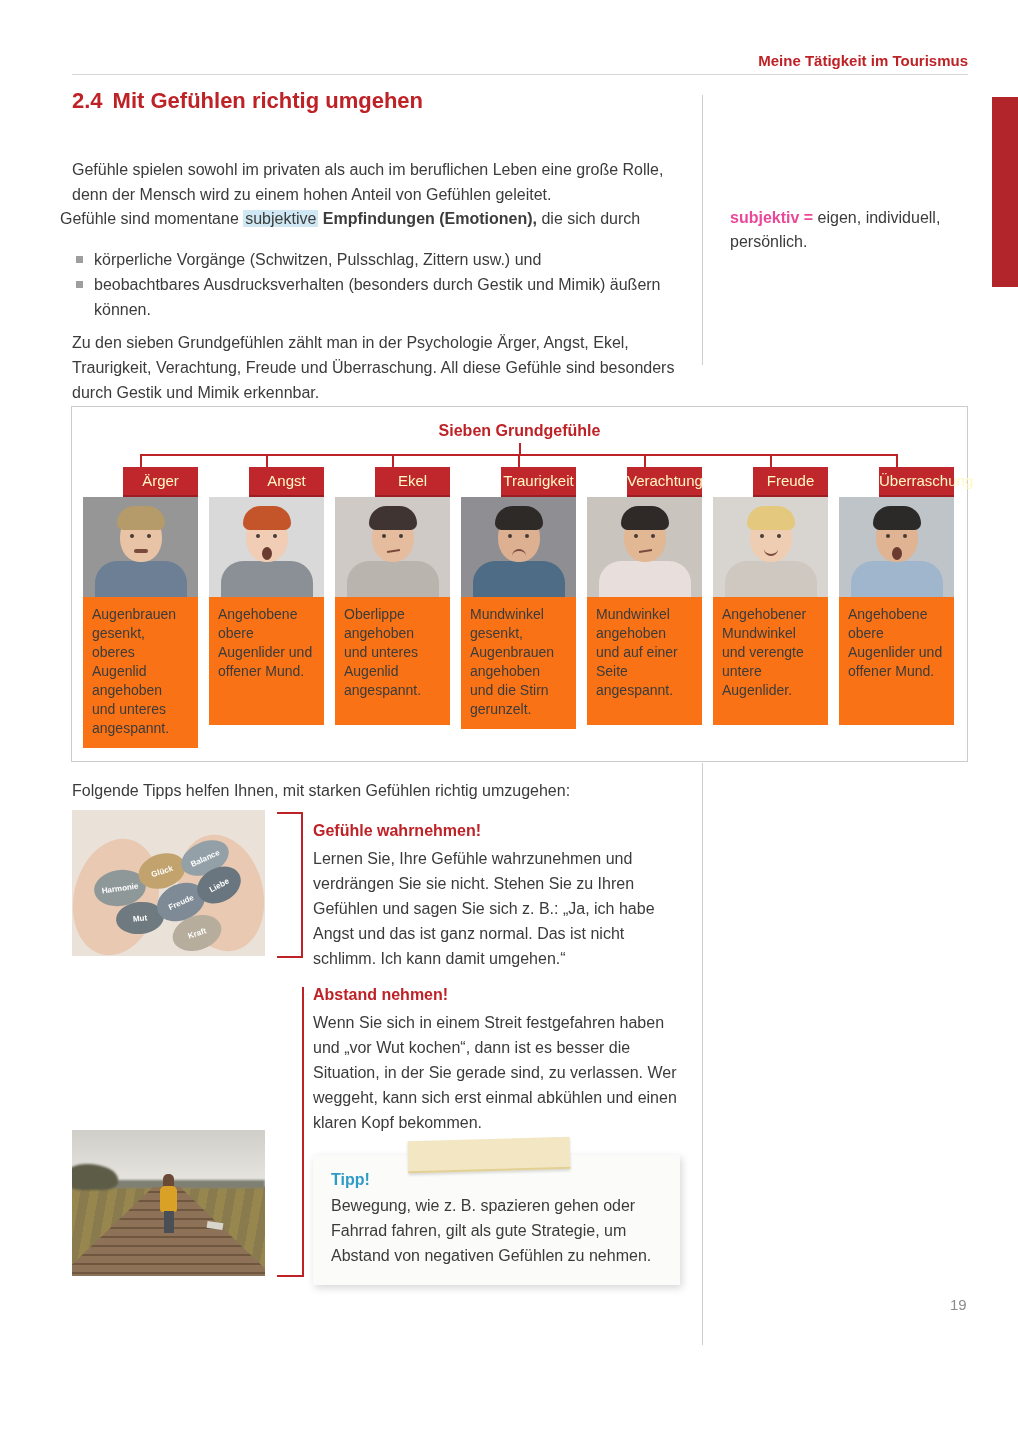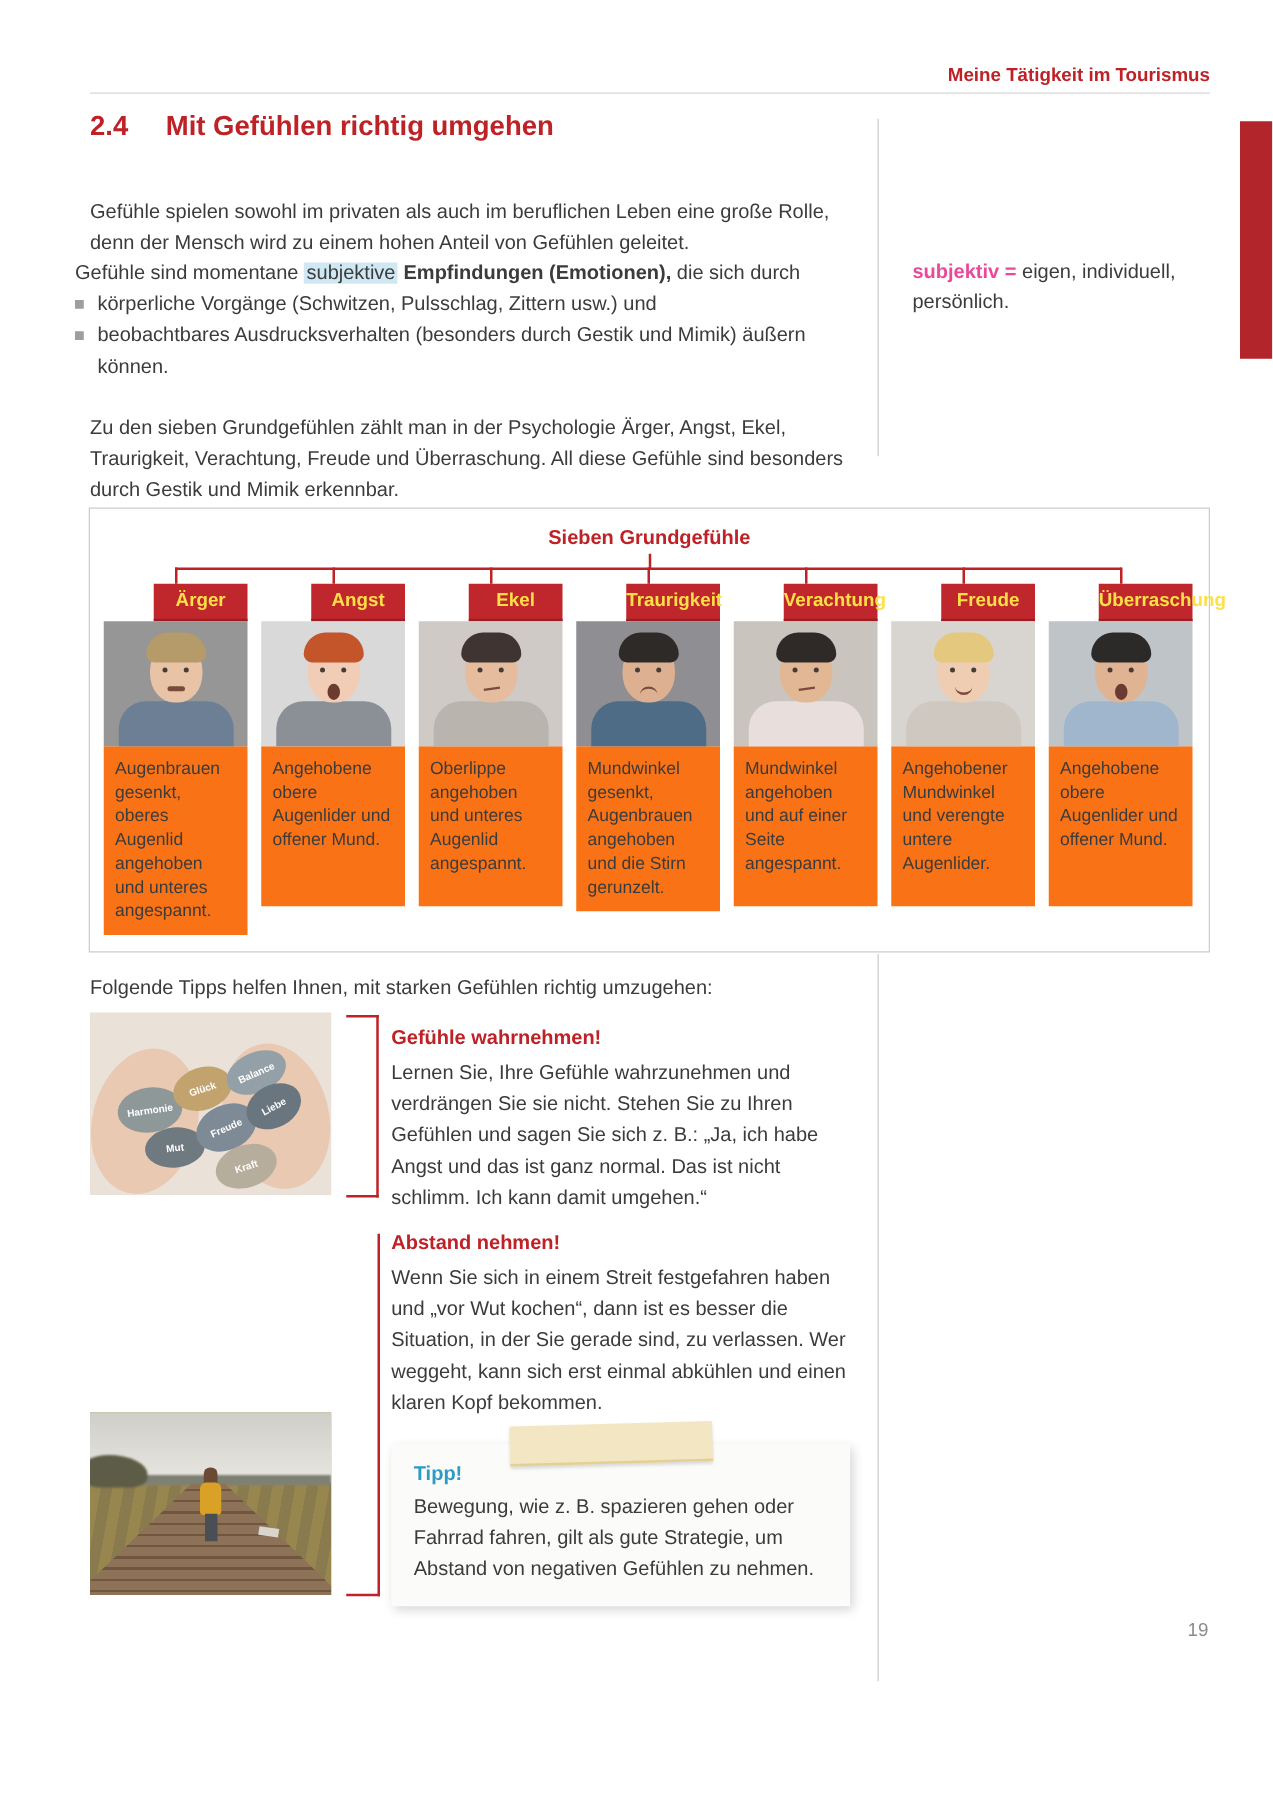--- a/index.html
+++ b/index.html
@@ -4,46 +4,46 @@
 <style>
   html,body{margin:0;padding:0;background:#fff;}
   .page{position:relative;width:1018px;height:1440px;background:#fff;overflow:hidden;
         font-family:"Liberation Sans",sans-serif;color:#3b3b3b;}
 
   
   .kopfzeile{position:absolute;top:52px;right:50px;font-size:15px;font-weight:bold;color:#be2126;}
   .kopflinie{position:absolute;top:74px;left:72px;width:896px;height:1px;background:#d6d6d6;}
   .seitentab{position:absolute;top:97px;right:0;width:26px;height:190px;background:#b2252a;}
 
-  .titel{position:absolute;top:88px;left:72px;font-size:22px;font-weight:bold;color:#be2126;display:flex;gap:30px;}
+  .titel{position:absolute;top:88px;left:72px;font-size:22px;font-weight:bold;color:#be2126;display:flex;gap:10px;}
 
   .bodytext{font-size:16px;line-height:25px;}
   .p1{position:absolute;top:141px;left:72px;width:622px;}
   .p2{position:absolute;top:206px;left:60px;width:622px;}
   .p3{position:absolute;top:314px;left:72px;width:620px;}
   .hl{background:#cfe8f3;padding:0 2px;}
-  .bullets{margin:0;padding:0;list-style:none;}
+  .bullets{margin:16px;padding:0;list-style:none;}
   .bullets li{display:flex;gap:11px;}
   .sq{width:7px;height:7px;background:#9e9e9e;margin-top:9px;flex:none;}
 
   .note{position:absolute;top:206px;left:730px;width:232px;font-size:16px;line-height:24px;}
   .note b{color:#ec4899;}
 
   .divider1{position:absolute;left:702px;top:95px;width:1px;height:270px;background:#cdcdcd;}
   .divider2{position:absolute;left:702px;top:763px;width:1px;height:582px;background:#cdcdcd;}
 
   
   .panel{position:absolute;left:71px;top:406px;width:873px;border:1px solid #ccc;background:#fff;padding:0 11px 13px;}
   .panel-title{margin-top:15px;text-align:center;color:#be2126;font-weight:bold;font-size:16px;}
   .c-stub-title{position:absolute;left:calc(50% - 1px);top:36px;width:2px;height:12px;background:#be2126;}
   .c-h{position:absolute;left:68px;right:70px;top:47px;height:2px;background:#be2126;}
   .cols{display:flex;gap:11px;margin-top:27px;}
   .col{width:115px;position:relative;display:flex;flex-direction:column;}
   .col::before{content:"";position:absolute;top:-13px;left:50%;margin-left:-1px;width:2px;height:13px;background:#be2126;}
-  .col-h{height:28px;line-height:28px;text-align:center;color:#fde047;font-weight:bold;font-size:15px;background:#c0272c;border-bottom:2px solid #9c1d22;margin-left:40px;}
+  .col-h{height:28px;line-height:28px;text-align:center;color:#fef9c3;font-weight:normal;font-size:15px;background:#c0272c;border-bottom:2px solid #9c1d22;margin-left:40px;}
   .photo{height:100px;position:relative;overflow:hidden;}
   .desc{background:#f97316;padding:8px 9px 10px;font-size:14px;line-height:19px;min-height:110px;}
 
   
   .ph-body{position:absolute;left:50%;bottom:-6px;width:92px;height:42px;margin-left:-46px;border-radius:22px 22px 0 0;}
   .ph-head{position:absolute;left:50%;top:15px;width:42px;height:50px;margin-left:-21px;border-radius:50% 50% 46% 46%;}
   .ph-hair{position:absolute;left:50%;top:9px;width:48px;height:24px;margin-left:-24px;border-radius:24px 24px 9px 9px;}
   .ph-eye{position:absolute;top:37px;width:4px;height:4px;border-radius:50%;background:#463c36;left:50%;}
   .ph-eye.l{margin-left:-11px}.ph-eye.r{margin-left:6px}
   .mouth{position:absolute;left:50%;top:50px;}

